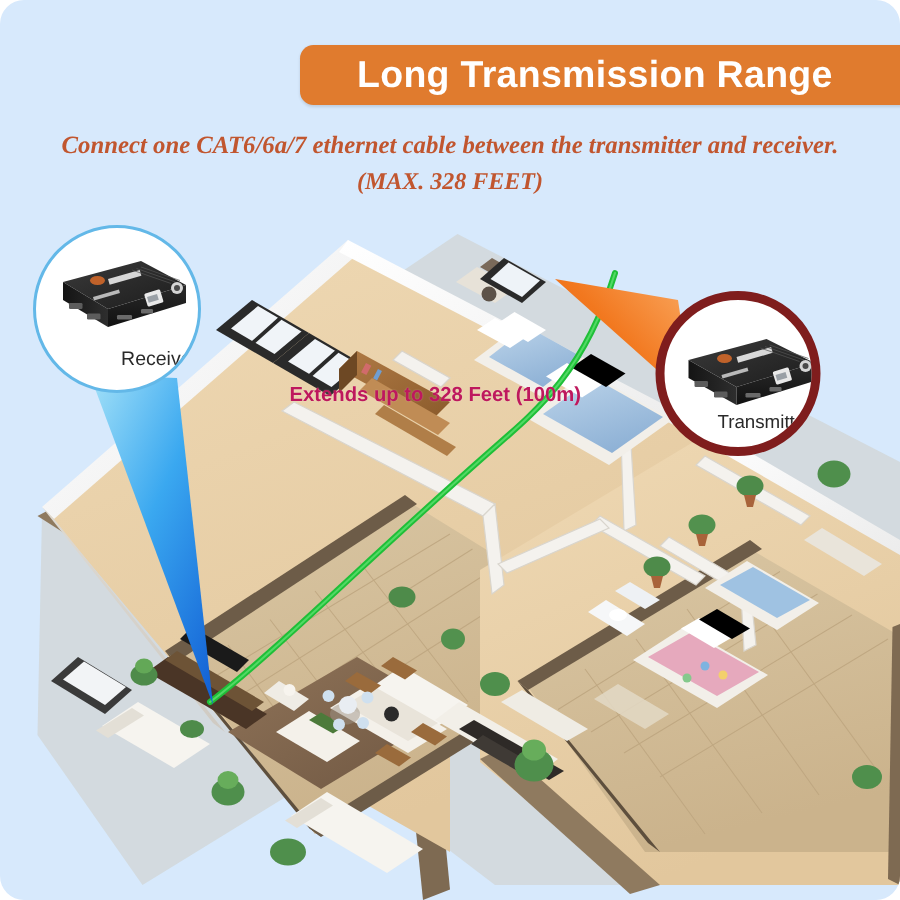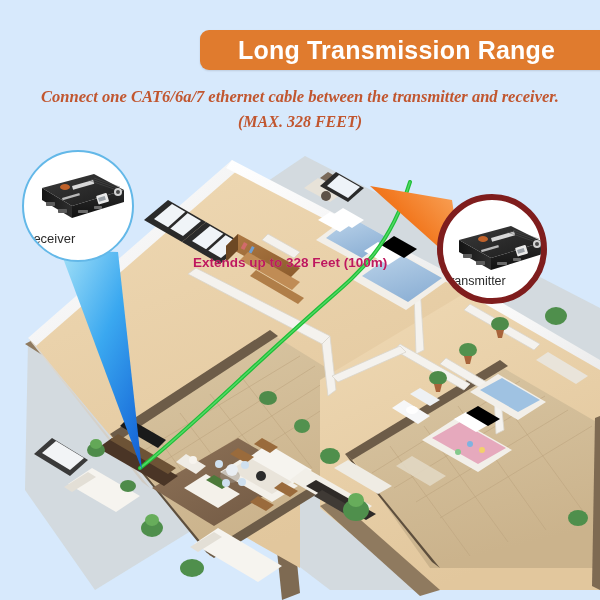--- a/index.html
+++ b/index.html
@@ -9,20 +9,21 @@
   }
   body {
     font-family: "Liberation Sans", sans-serif;
   }
   #canvas {
     position: relative;
     width: 600px;
     height: 600px;
     overflow: hidden;
     background: #d7e9fc;
+    border-radius: 16px;
   }
   
   .title-banner {
     position: absolute;
     left: 200px;
     top: 30px;
     width: 420px;
     height: 40px;
     background: #e07b2e;
     border-radius: 9px 0 0 9px;
@@ -91,21 +92,21 @@
     left: 437px;
     top: 194px;
     width: 110px;
     height: 110px;
     border: 6px solid #7f1d1d;
   }
   .callout-label {
     position: absolute;
     left: 0;
     width: 100%;
-    text-align: left;
+    text-align: right;
     font-size: 13px;
     color: #2a2a2a;
     font-family: "Liberation Sans", sans-serif;
   }
   .callout-receiver .callout-label { bottom: 14px; }
   .callout-transmitter .callout-label { bottom: 10px; font-size: 12.5px; }
 
   
   .device {
     position: absolute;

